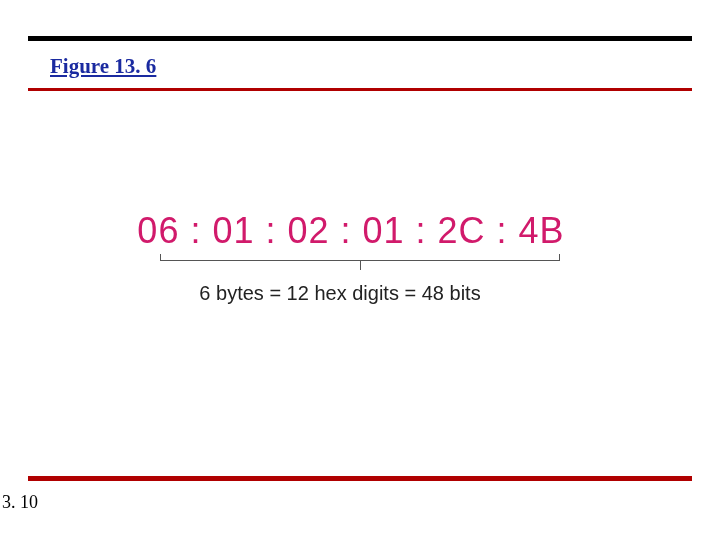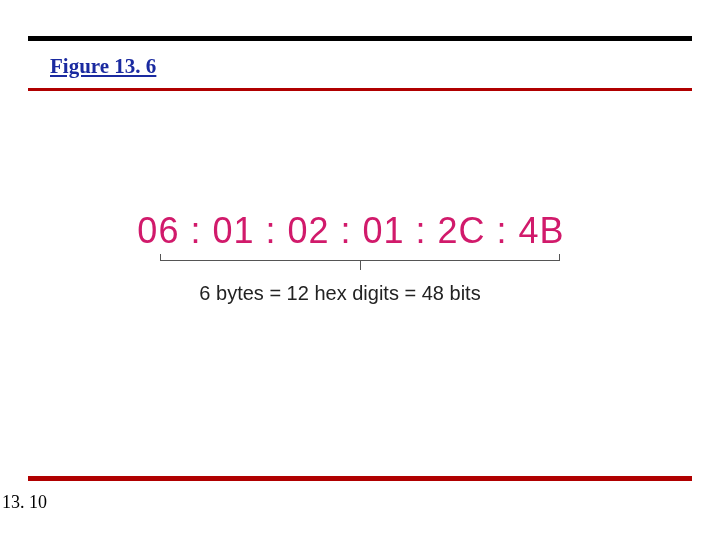--- a/index.html
+++ b/index.html
@@ -159,13 +159,13 @@
     <div class="hline"></div>
     <div class="vtick-r"></div>
     <div class="vstem"></div>
   </div>
 </div>
 
 <div class="sub-label">6 bytes = 12 hex digits = 48 bits</div>
 
 <div class="bottom-bar"></div>
 
-<div class="page-num">13. 10</div>
+<div class="page-num">3. 10</div>
 
 </body></html>

